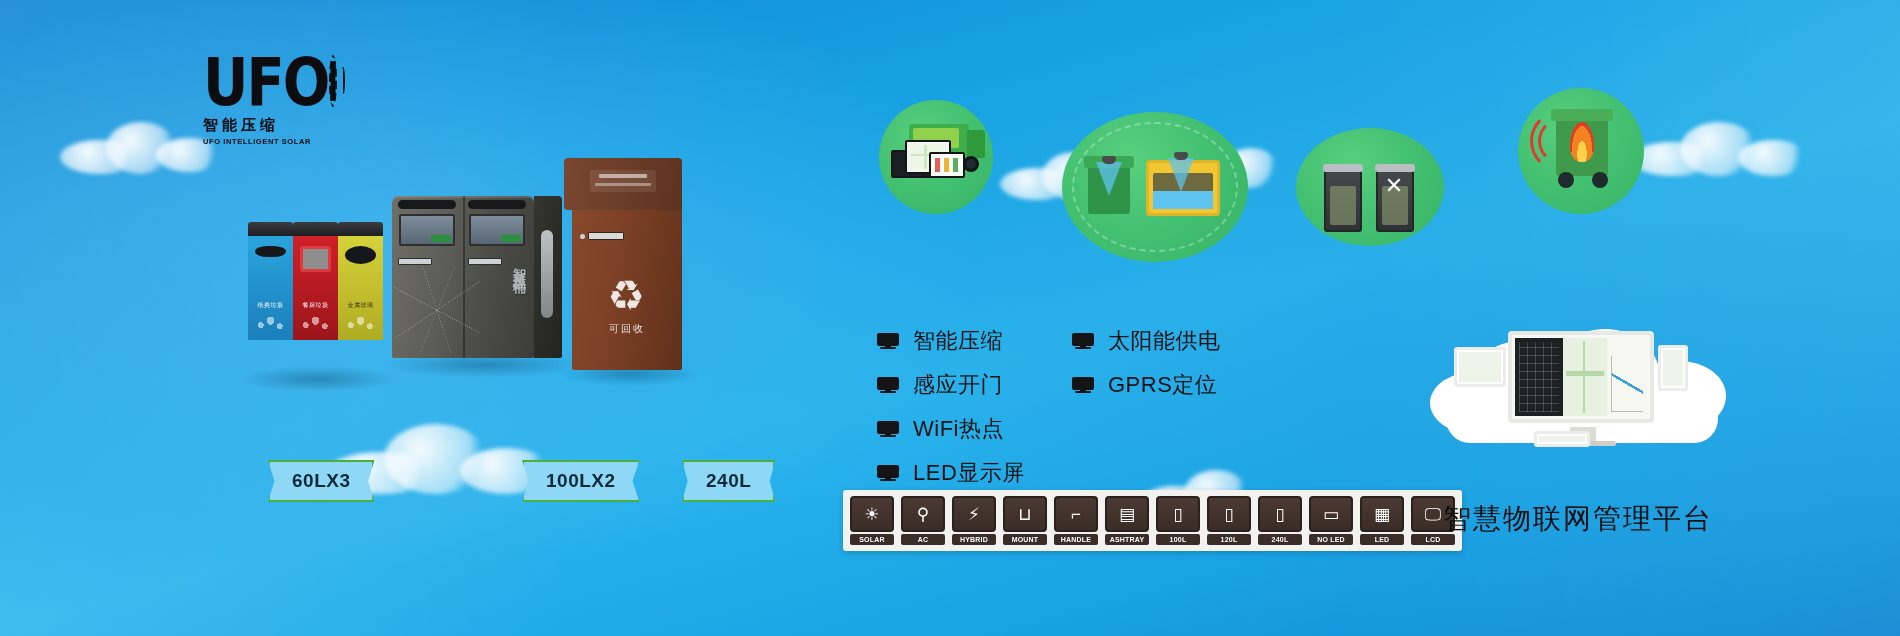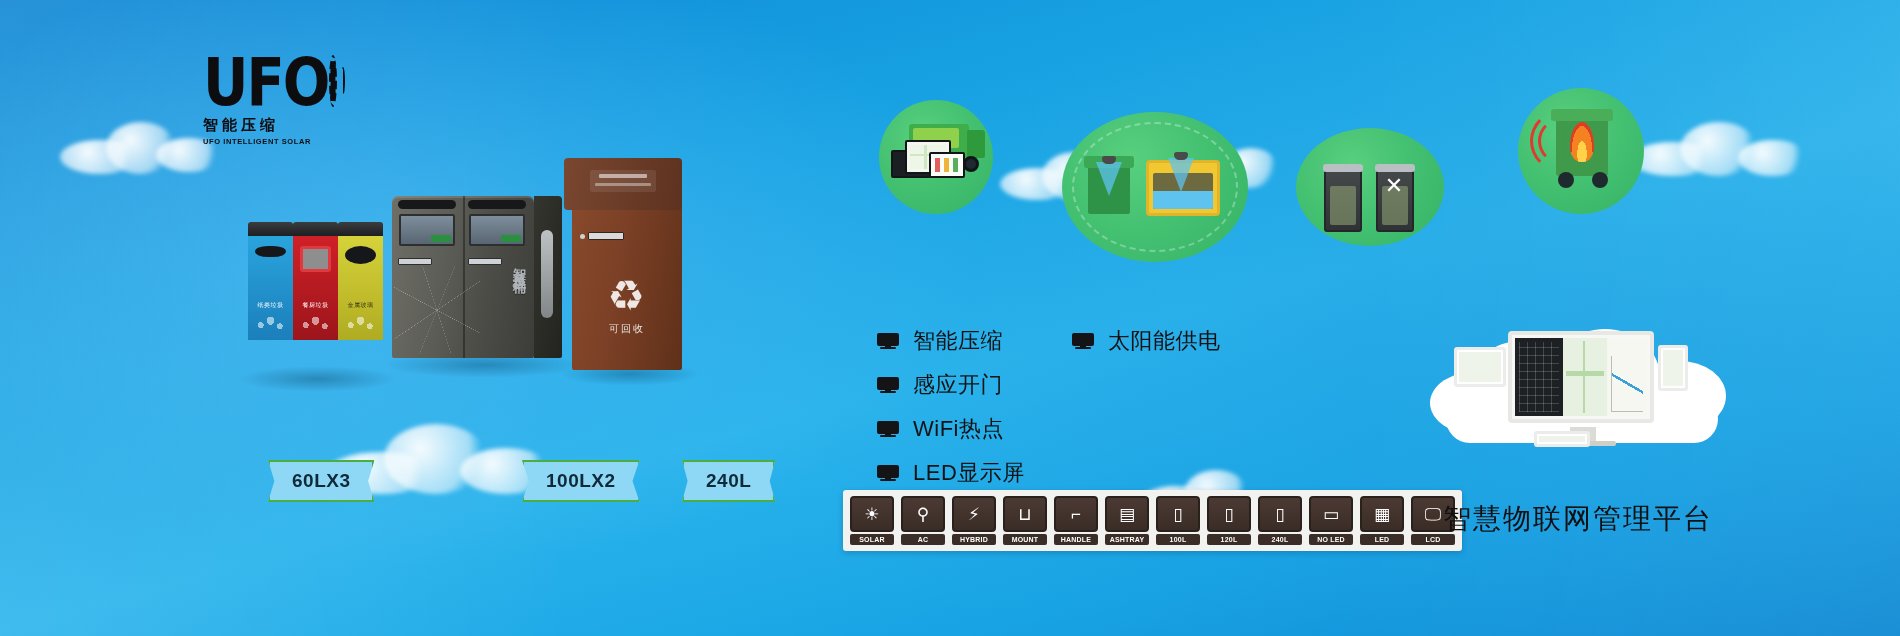--- a/index.html
+++ b/index.html
@@ -658,20 +658,28 @@
   </div>
 
   <div class="featcol" id="featR" style="left:1072px;top:326px;">
     <div class="feat">
       <span class="mon">
           <span class="sc"></span>
           <span class="st"></span>
           <span class="bs"></span>
         </span>
       <span class="txt">太阳能供电</span>
+    </div>
+    <div class="feat">
+      <span class="mon">
+          <span class="sc"></span>
+          <span class="st"></span>
+          <span class="bs"></span>
+        </span>
+      <span class="txt">GPRS定位</span>
     </div>
   </div>
 
   <div id="iconstrip">
     <div class="sicon">
       <div class="box">
           <span class="glyph">☀</span>
         </div>
       <div class="cap">SOLAR</div>
     </div>

